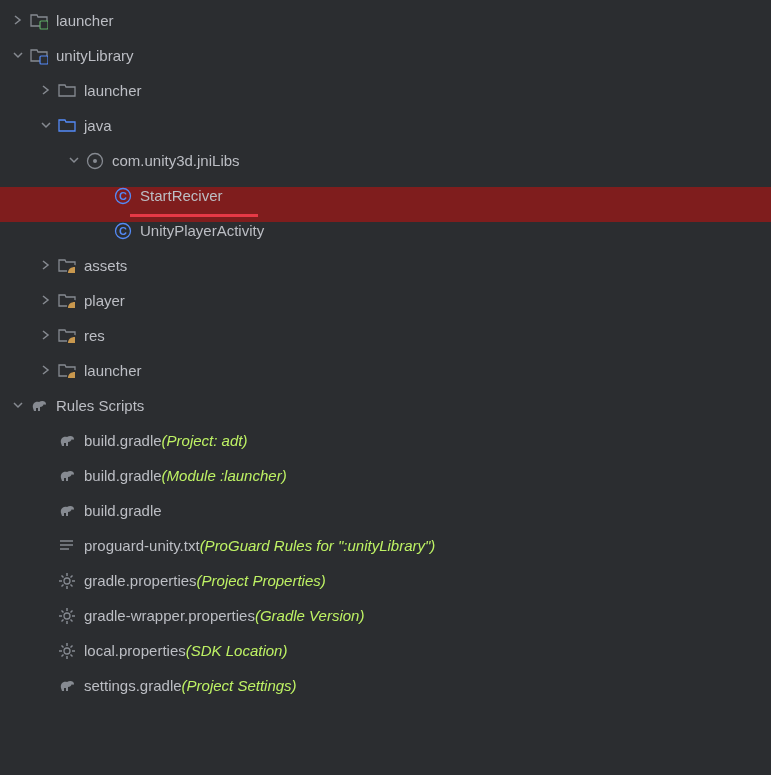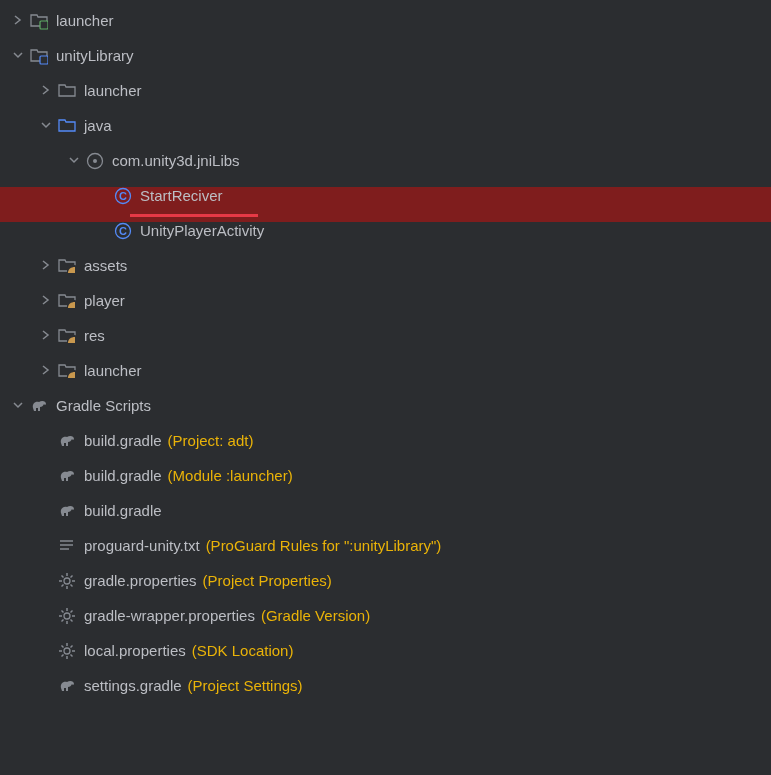--- a/index.html
+++ b/index.html
@@ -38,21 +38,21 @@
     .icon {
       width: 18px;
       height: 18px;
       display: inline-flex;
       align-items: center;
       justify-content: center;
       margin-right: 8px;
       flex-shrink: 0;
     }
     .label { color: #bcbec4; }
-    .hint { color: #eab308; margin-left: 6px; }
+    .hint { color: #bef264; margin-left: 0; font-style: italic; }
     .underline {
       position: relative;
     }
     .underline::after {
       content: "";
       position: absolute;
       left: 130px;
       top: 27px;
       width: 128px;
       height: 3px;
@@ -283,21 +283,21 @@
   <span class="chevron">
       <svg viewBox="0 0 10 10">
         <use href="#chev-down"></use>
       </svg>
     </span>
   <span class="icon">
       <svg viewBox="0 0 18 18">
         <use href="#gradle-elephant"></use>
       </svg>
     </span>
-  <span class="label">Gradle Scripts</span>
+  <span class="label">Rules Scripts</span>
 </div>
 
 <div class="tree-item">
   <span class="indent" style="width:38px"></span>
   <span class="chevron"></span>
   <span class="icon">
       <svg viewBox="0 0 18 18">
         <use href="#gradle-elephant"></use>
       </svg>
     </span>

